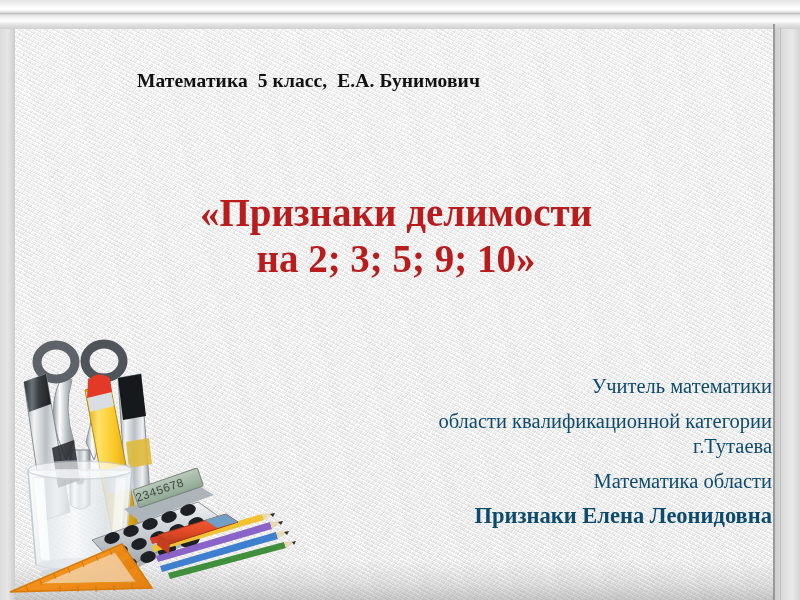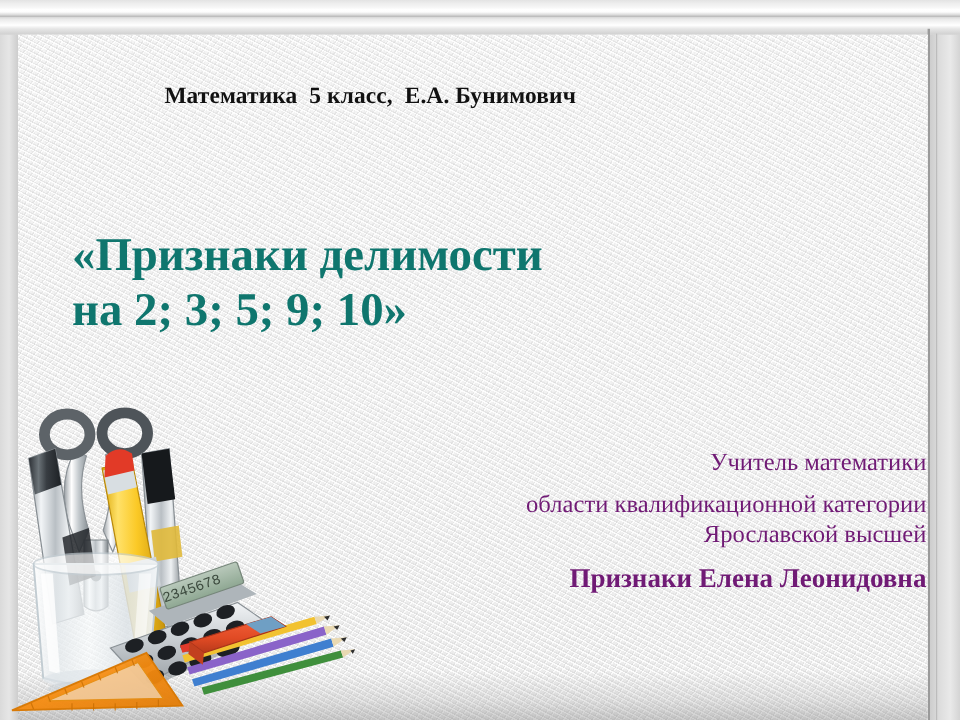--- a/index.html
+++ b/index.html
@@ -81,32 +81,33 @@
 
   
   .header {
     position:absolute; left:137px; top:70px;
     font-weight:bold; font-size:19.5px; color:#111;
     letter-spacing:.1px; white-space:pre;
   }
 
   .title {
     position:absolute; left:60px; right:68px; top:190px;
-    color:#0f766e;
+    text-align:center;
+    color:#b91c1c;
     font-weight:bold;
     font-size:39px;
     line-height:1.18;
     white-space:pre-line;
   }
 
   .credits {
     position:absolute; right:28px; top:376px;
     width:540px;
     text-align:right;
-    color:#701a75;
+    color:#0c4a6e;
     font-size:20.5px;
     line-height:1.0;
   }
   .credits .ln { display:block; margin-bottom:14px; white-space:pre; }
   .credits .ln.two-wide { margin-bottom:5px; }
   .credits .name {
     display:block; font-weight:bold; font-size:22.5px;
     margin-top:9px; white-space:pre;
   }
 
@@ -131,21 +132,22 @@
   </div>
 
   <div class="header">Математика  5 класс,  Е.А. Бунимович</div>
 
   <div class="title">«Признаки делимости
 на 2; 3; 5; 9; 10»</div>
 
   <div class="credits">
     <span class="ln">Учитель математики</span>
     <span class="ln two-wide">области квалификационной категории</span>
-    <span class="ln">Ярославской высшей</span>
+    <span class="ln">г.Тутаева</span>
+    <span class="ln">Математика области</span>
     <span class="name">Признаки Елена Леонидовна</span>
   </div>
 
   <div class="art">
     <svg viewBox="0 0 300 270" xmlns="http://www.w3.org/2000/svg">
       <defs>
         <linearGradient id="glass" x1="0" y1="0" x2="1" y2="0">
           <stop offset="0" stop-color="#ffffff" stop-opacity=".95"></stop>
           <stop offset=".18" stop-color="#e4e9ec" stop-opacity=".85"></stop>
           <stop offset=".45" stop-color="#f8fbfc" stop-opacity=".70"></stop>

